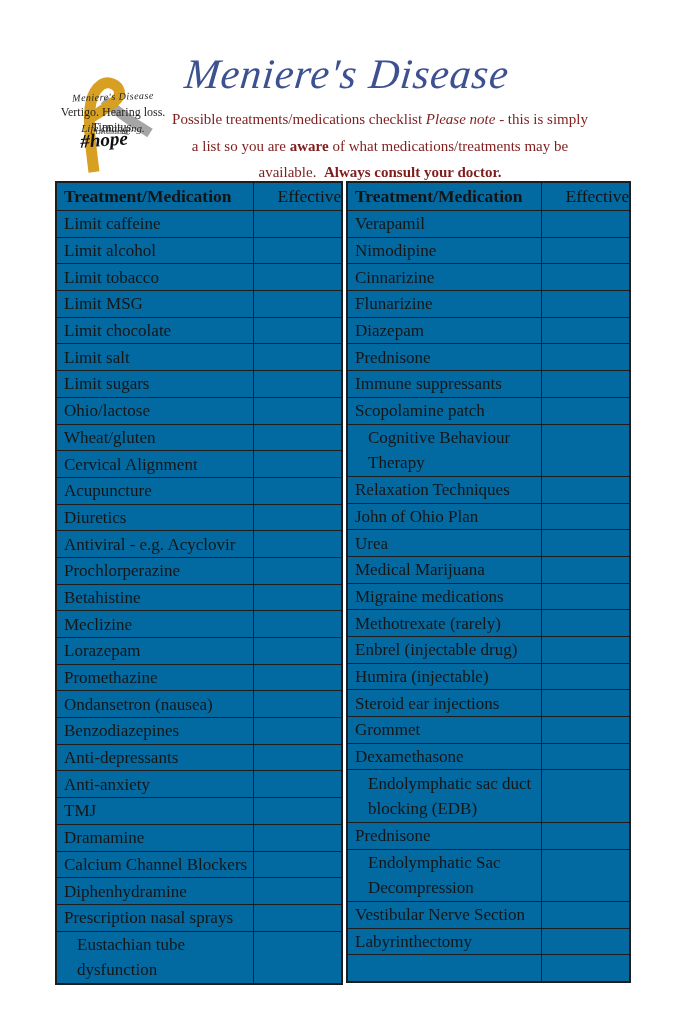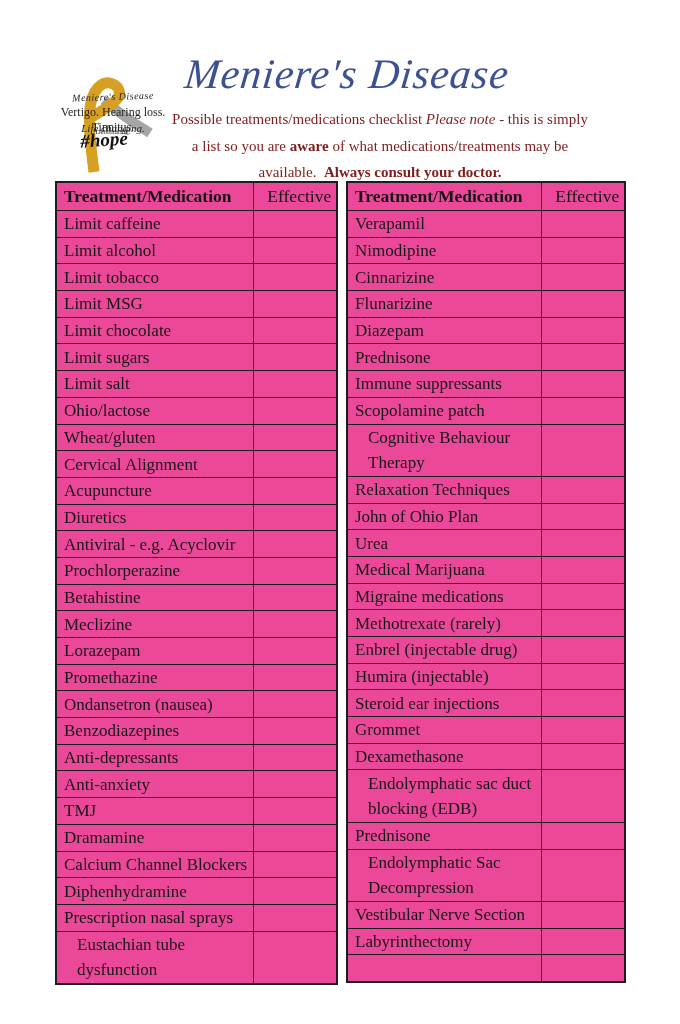--- a/index.html
+++ b/index.html
@@ -30,30 +30,30 @@
   .intro {
     position:absolute; left:130px; top:106px; width:500px;
     text-align:center; font-size:15px; line-height:26.5px; color:#7f1d1d;
   }
   .intro .line { white-space:pre-wrap; }
   .run-n { font-style:normal; }
   .run-i { font-style:italic; }
   .run-b { font-weight:bold; }
 
   
-  .tbl { position:absolute; top:181px; border-collapse:collapse; table-layout:fixed; background:#ec4899; }
+  .tbl { position:absolute; top:181px; border-collapse:collapse; table-layout:fixed; background:#0369a1; }
   .tbl-left  { left:55px; }
   .tbl-right { left:346px; }
   .tbl, .tbl th, .tbl td { border:1.6px solid #1d1d1d; }
   .tbl { border-width:2.5px; }
   .tbl th {
     height:27px; font-size:17.5px; font-weight:bold; text-align:left;
     padding:0 0 0 7px; overflow:hidden; white-space:nowrap;
   }
-  .tbl th.eff { font-weight:normal; padding-left:9px;text-align:center; }
+  .tbl th.eff { font-weight:normal; padding-left:24px; }
   .tbl td {
     height:25.7px; font-size:17px; line-height:25px; vertical-align:middle;
     padding:0 4px 0 7px; overflow:hidden; white-space:nowrap; color:#161616;
   }
   .tbl tr.tall td { height:51.4px; white-space:normal;padding-left:20px; }
   .col-t-left  { width:197px; } .col-e-left  { width:84px; }
   .col-t-right { width:194px; } .col-e-right { width:84px; }
 </style>
 </head>
 <body>
@@ -106,25 +106,25 @@
         </tr>
         <tr class="">
           <td>Limit MSG</td>
           <td></td>
         </tr>
         <tr class="">
           <td>Limit chocolate</td>
           <td></td>
         </tr>
         <tr class="">
+          <td>Limit salt</td>
+          <td></td>
+        </tr>
+        <tr class="">
           <td>Limit sugars</td>
-          <td></td>
-        </tr>
-        <tr class="">
-          <td>Limit salt</td>
           <td></td>
         </tr>
         <tr class="">
           <td>Ohio/lactose</td>
           <td></td>
         </tr>
         <tr class="">
           <td>Wheat/gluten</td>
           <td></td>
         </tr>

